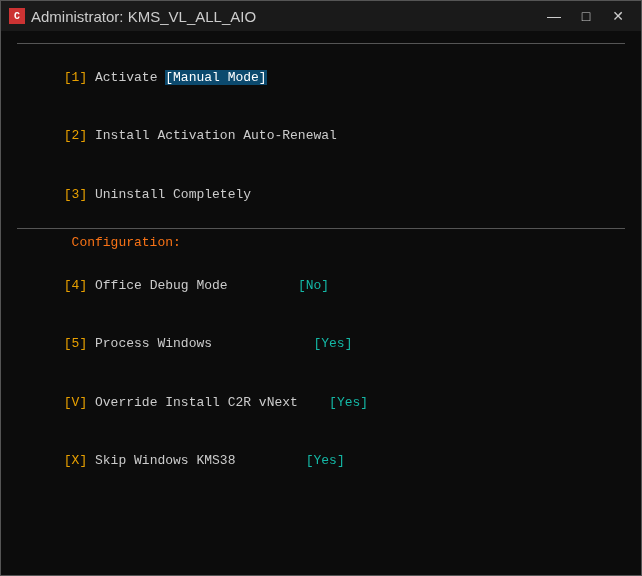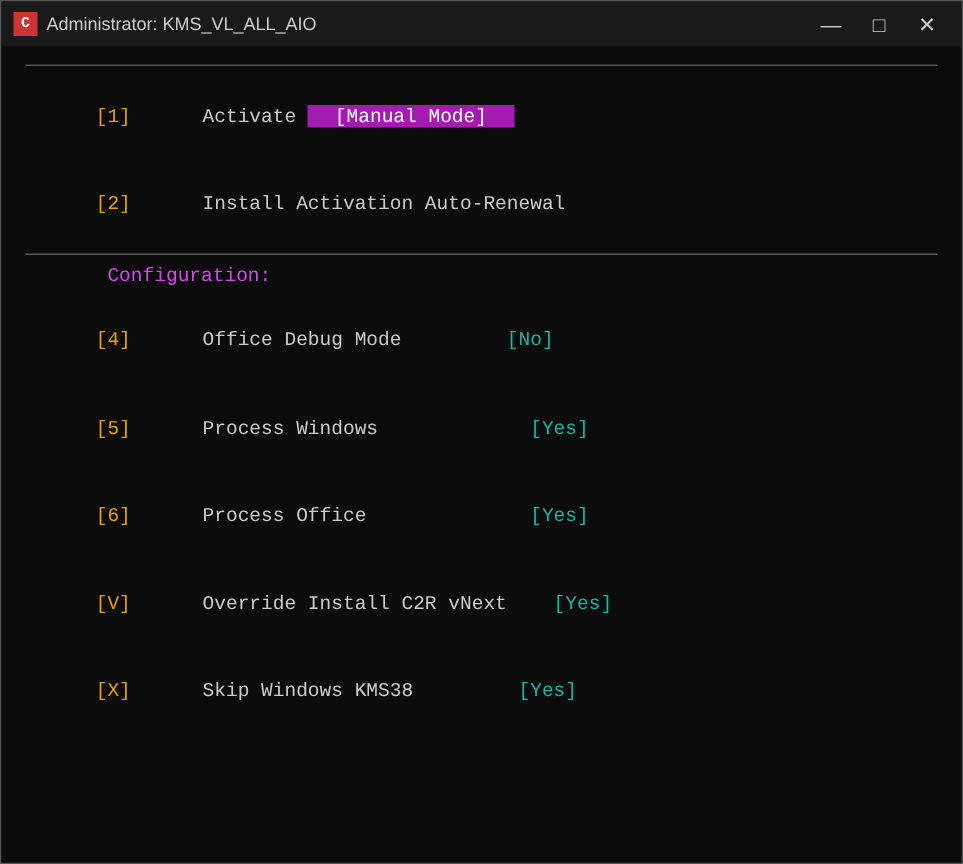--- a/index.html
+++ b/index.html
@@ -44,21 +44,21 @@
       display: flex;
       align-items: center;
       justify-content: center;
       font-size: 10px;
       color: white;
       font-weight: bold;
     }
 
     .title-bar-title {
       color: #cccccc;
-      font-size: 12px;
+      font-size: 15px;
       font-family: 'Segoe UI', sans-serif;
     }
 
     .title-bar-controls {
       display: flex;
       gap: 2px;
     }
 
     .title-btn {
       width: 30px;
@@ -95,35 +95,34 @@
       color: #cccccc;
       white-space: pre;
     }
 
     .menu-item .key {
       color: #e8a000;
     }
 
     .menu-item .label {
       color: #cccccc;
-      margin-left: 40px;
     }
 
     .menu-item .value-yes {
       color: #14b8a6;
     }
 
     .highlight {
-      background: #a21caf;
+      background: #0c4a6e;
       color: #ffffff;
-      padding: 0 18px;
+      padding: 0 0;
     }
 
     .section-header {
-      color: #d946ef;
+      color: #f97316;
       margin: 4px 0;
     }
   </style>
 </head>
 <body>
 
 <div class="window">
   <div class="title-bar">
     <div class="title-bar-left">
       <div class="title-bar-icon">C</div>
@@ -138,37 +137,37 @@
 
   <div class="terminal">
     <hr class="divider">
 
     <div class="menu-item">
       <span class="key">[1]</span><span class="label"> Activate </span><span class="highlight">[Manual Mode]</span>
     </div>
     <div class="menu-item">
       <span class="key">[2]</span><span class="label"> Install Activation Auto-Renewal</span>
     </div>
+    <div class="menu-item">
+      <span class="key">[3]</span><span class="label"> Uninstall Completely</span>
+    </div>
 
     <hr class="divider">
 
     <div class="section-header">
       &nbsp;&nbsp;&nbsp;&nbsp;&nbsp;&nbsp;&nbsp;<span>Configuration:</span>
     </div>
 
     <div class="menu-item">
       <span class="key">[4]</span><span class="label"> Office Debug Mode</span><span style="color:#cccccc;">         </span><span class="value-yes">[No]</span>
     </div>
     <div class="menu-item">
       <span class="key">[5]</span><span class="label"> Process Windows</span><span style="color:#cccccc;">             </span><span class="value-yes">[Yes]</span>
     </div>
     <div class="menu-item">
-      <span class="key">[6]</span><span class="label"> Process Office</span><span style="color:#cccccc;">              </span><span class="value-yes">[Yes]</span>
-    </div>
-    <div class="menu-item">
       <span class="key">[V]</span><span class="label"> Override Install C2R vNext</span><span style="color:#cccccc;">    </span><span class="value-yes">[Yes]</span>
     </div>
     <div class="menu-item">
       <span class="key">[X]</span><span class="label"> Skip Windows KMS38</span><span style="color:#cccccc;">         </span><span class="value-yes">[Yes]</span>
     </div>
 
   </div>
 </div>
 
 </body></html>

